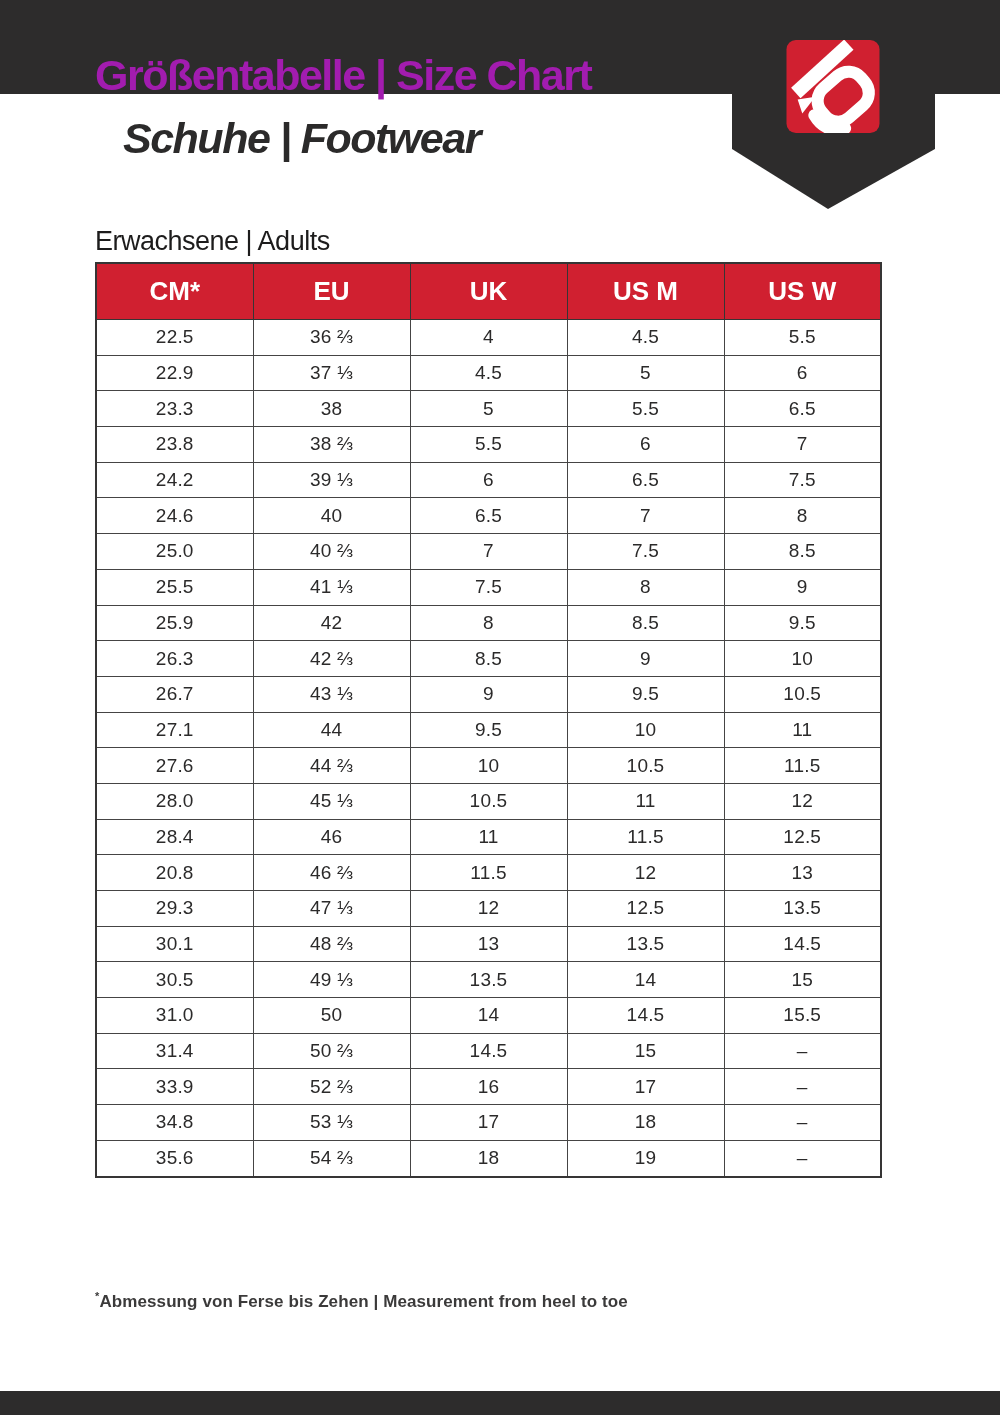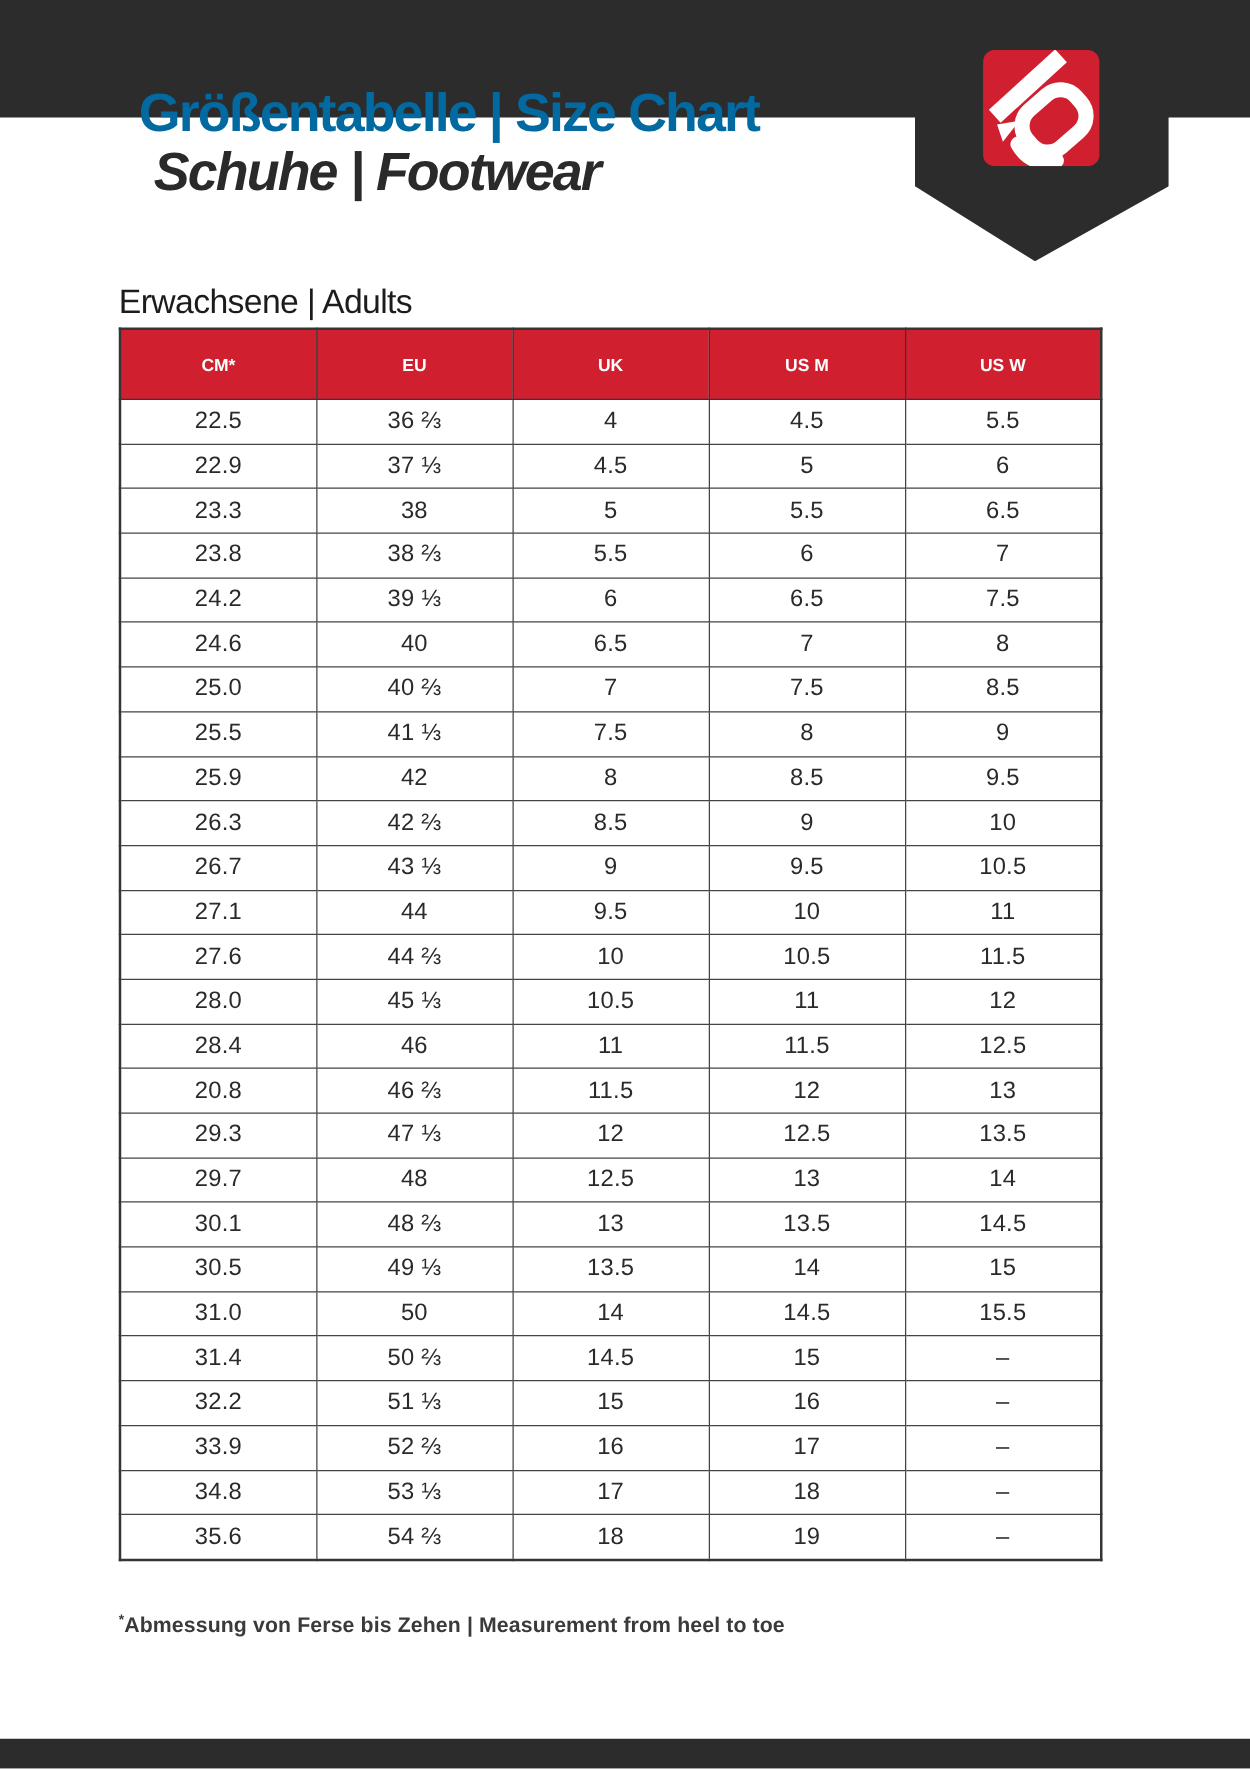--- a/index.html
+++ b/index.html
@@ -3,41 +3,41 @@
 <meta charset="utf-8">
 <style>
   html,body{margin:0;padding:0;background:#ffffff;}
   .page{
     position:relative;width:1000px;height:1415px;background:#ffffff;overflow:hidden;
     font-family:"Liberation Sans","DejaVu Sans",sans-serif;
   }
   .top-bar{position:absolute;left:0;top:0;width:1000px;height:94px;background:#2d2c2c;}
   .bottom-bar{position:absolute;left:0;top:1391px;width:1000px;height:24px;background:#2d2c2c;}
   .title1{
-    position:absolute;left:95px;top:54px;margin:16px;line-height:1;
-    font-size:43px;font-weight:700;letter-spacing:-1.5px;color:#0369a1;white-space:nowrap;
+    position:absolute;left:95px;top:54px;margin:0;line-height:1;
+    font-size:43px;font-weight:700;letter-spacing:-1.5px;color:#a21caf;white-space:nowrap;
   }
   .title2{
     position:absolute;left:123px;top:117px;margin:0;line-height:1;
     font-size:43px;font-weight:700;letter-spacing:-1.5px;color:#2b2a2a;white-space:nowrap;font-style:italic;
   }
   .ribbon{position:absolute;left:732px;top:0;width:203px;height:209px;}
   .logo{position:absolute;left:786px;top:40px;width:94px;height:93px;}
   .section-heading{
     position:absolute;left:95px;top:227px;margin:0;line-height:1.1;
     font-size:27px;font-weight:400;letter-spacing:-0.5px;color:#1d1c1c;white-space:nowrap;
   }
   table.size-table{
     position:absolute;left:95px;top:262px;width:787px;
     border-collapse:collapse;table-layout:fixed;
     border:2px solid #363535;
   }
   table.size-table th{
     height:55px;background:#d02030;color:#ffffff;
-    font-size:14px;font-weight:700;text-align:center;
+    font-size:26px;font-weight:700;text-align:center;
     border:1px solid #363535;padding:0;
   }
   table.size-table td{
     height:34.7px;color:#2b2a2a;background:#ffffff;
     font-size:19px;font-weight:400;text-align:center;vertical-align:middle;
     border:1px solid #454444;padding:0;letter-spacing:0.2px;
   }
   .footnote{
     position:absolute;left:95px;top:1290px;margin:0;
     font-size:17px;color:#3b3a3a;letter-spacing:0.1px;white-space:nowrap;font-weight:bold;
@@ -204,27 +204,20 @@
         <td>13</td>
       </tr>
         <tr style="">
         <td>29.3</td>
         <td>47 ⅓</td>
         <td>12</td>
         <td>12.5</td>
         <td>13.5</td>
       </tr>
         <tr style="">
-        <td>29.7</td>
-        <td>48</td>
-        <td>12.5</td>
-        <td>13</td>
-        <td>14</td>
-      </tr>
-        <tr style="">
         <td>30.1</td>
         <td>48 ⅔</td>
         <td>13</td>
         <td>13.5</td>
         <td>14.5</td>
       </tr>
         <tr style="">
         <td>30.5</td>
         <td>49 ⅓</td>
         <td>13.5</td>
@@ -239,27 +232,20 @@
         <td>15.5</td>
       </tr>
         <tr style="">
         <td>31.4</td>
         <td>50 ⅔</td>
         <td>14.5</td>
         <td>15</td>
         <td>–</td>
       </tr>
         <tr style="">
-        <td>32.2</td>
-        <td>51 ⅓</td>
-        <td>15</td>
-        <td>16</td>
-        <td>–</td>
-      </tr>
-        <tr style="">
         <td>33.9</td>
         <td>52 ⅔</td>
         <td>16</td>
         <td>17</td>
         <td>–</td>
       </tr>
         <tr style="">
         <td>34.8</td>
         <td>53 ⅓</td>
         <td>17</td>

